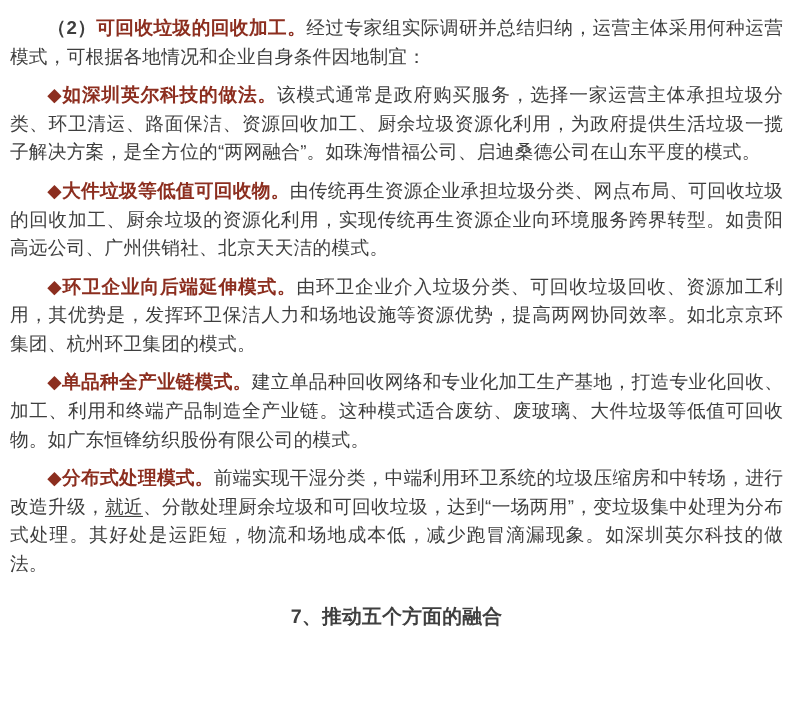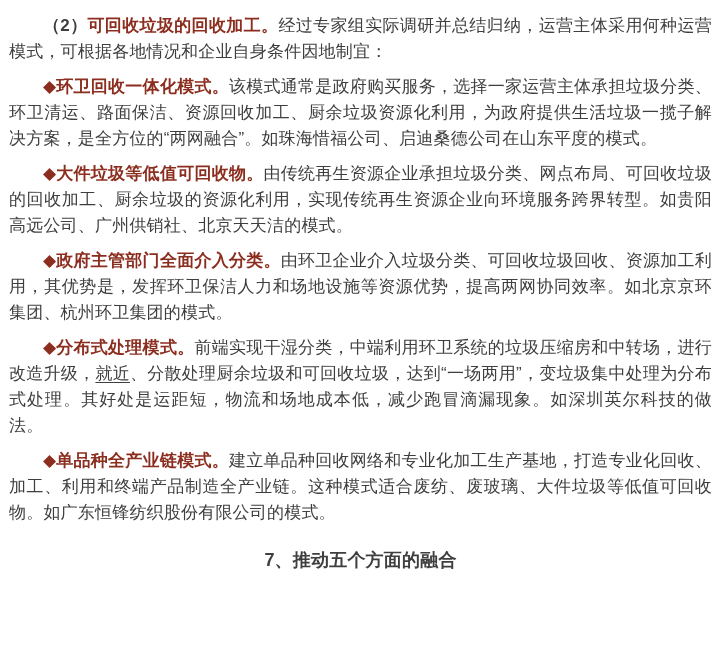--- a/index.html
+++ b/index.html
@@ -53,30 +53,30 @@
   }
 </style>
 </head>
 <body>
 
 <div class="doc">
 
   <p class="para"><span class="intro-prefix">（2）</span><span class="lead-red">可回收垃圾的回收加工。</span><span>经过专家组实际调研并总结归纳，运营主体采用何种运营模式，可根据各地情况和企业自身条件因地制宜：</span></p>
 
   <div id="mode-list">
-    <p class="para"><span class="lead-red"><span>◆</span><span>环卫回收一体化模式。</span></span><span><span>该模式通常是政府购买服务，选择一家运营主体承担垃圾分类、环卫清运、路面保洁、资源回收加工、厨余垃圾资源化利用，为政府提供生活垃圾一揽子解决方案，是全方位的“两网融合”。如珠海惜福公司、启迪桑德公司在山东平度的模式。</span></span></p>
+    <p class="para"><span class="lead-red"><span>◆</span><span>如深圳英尔科技的做法。</span></span><span><span>该模式通常是政府购买服务，选择一家运营主体承担垃圾分类、环卫清运、路面保洁、资源回收加工、厨余垃圾资源化利用，为政府提供生活垃圾一揽子解决方案，是全方位的“两网融合”。如珠海惜福公司、启迪桑德公司在山东平度的模式。</span></span></p>
 
     <p class="para"><span class="lead-red"><span>◆</span><span>大件垃圾等低值可回收物。</span></span><span><span>由传统再生资源企业承担垃圾分类、网点布局、可回收垃圾的回收加工、厨余垃圾的资源化利用，实现传统再生资源企业向环境服务跨界转型。如贵阳高远公司、广州供销社、北京天天洁的模式。</span></span></p>
 
-    <p class="para"><span class="lead-red"><span>◆</span><span>政府主管部门全面介入分类。</span></span><span><span>由环卫企业介入垃圾分类、可回收垃圾回收、资源加工利用，其优势是，发挥环卫保洁人力和场地设施等资源优势，提高两网协同效率。如北京京环集团、杭州环卫集团的模式。</span></span></p>
+    <p class="para"><span class="lead-red"><span>◆</span><span>环卫企业向后端延伸模式。</span></span><span><span>由环卫企业介入垃圾分类、可回收垃圾回收、资源加工利用，其优势是，发挥环卫保洁人力和场地设施等资源优势，提高两网协同效率。如北京京环集团、杭州环卫集团的模式。</span></span></p>
 
 
+    <p class="para"><span class="lead-red"><span>◆</span><span>单品种全产业链模式。</span></span><span><span>建立单品种回收网络和专业化加工生产基地，打造专业化回收、加工、利用和终端产品制造全产业链。这种模式适合废纺、废玻璃、大件垃圾等低值可回收物。如广东恒锋纺织股份有限公司的模式。</span></span></p>
+
     <p class="para"><span class="lead-red"><span>◆</span><span>分布式处理模式。</span></span><span><span>前端实现干湿分类，中端利用环卫系统的垃圾压缩房和中转场，进行改造升级，</span><span class="u-mark">就近</span><span>、分散处理厨余垃圾和可回收垃圾，达到“一场两用”，变垃圾集中处理为分布式处理。其好处是运距短，物流和场地成本低，减少跑冒滴漏现象。如深圳英尔科技的做法。</span></span></p>
-
-    <p class="para"><span class="lead-red"><span>◆</span><span>单品种全产业链模式。</span></span><span><span>建立单品种回收网络和专业化加工生产基地，打造专业化回收、加工、利用和终端产品制造全产业链。这种模式适合废纺、废玻璃、大件垃圾等低值可回收物。如广东恒锋纺织股份有限公司的模式。</span></span></p>
   </div>
 
   <div class="section-head">
     <span class="section-title">7、推动五个方面的融合</span>
 
   </div>
 
 </div>
 
 </body></html>

